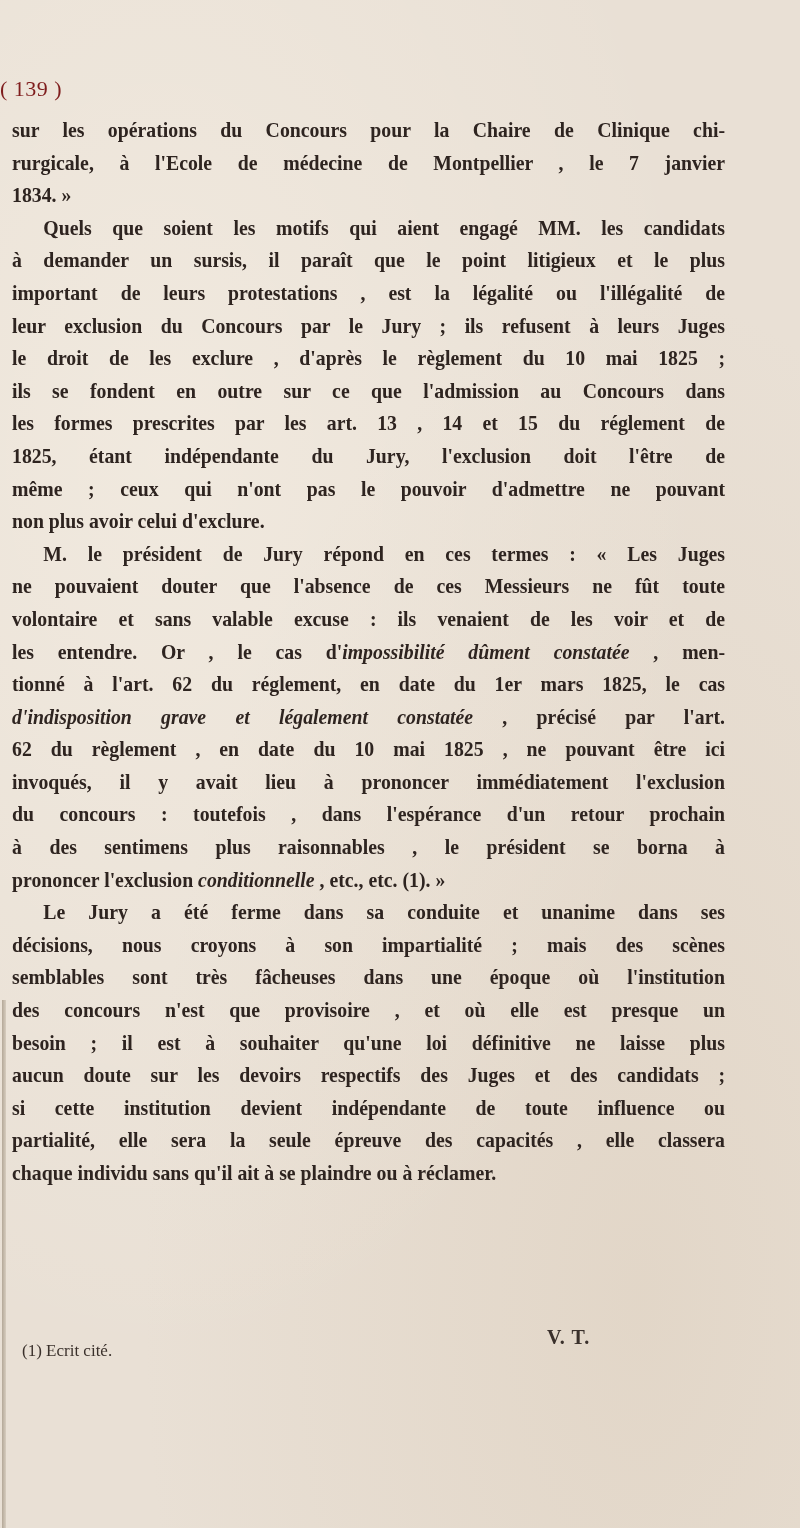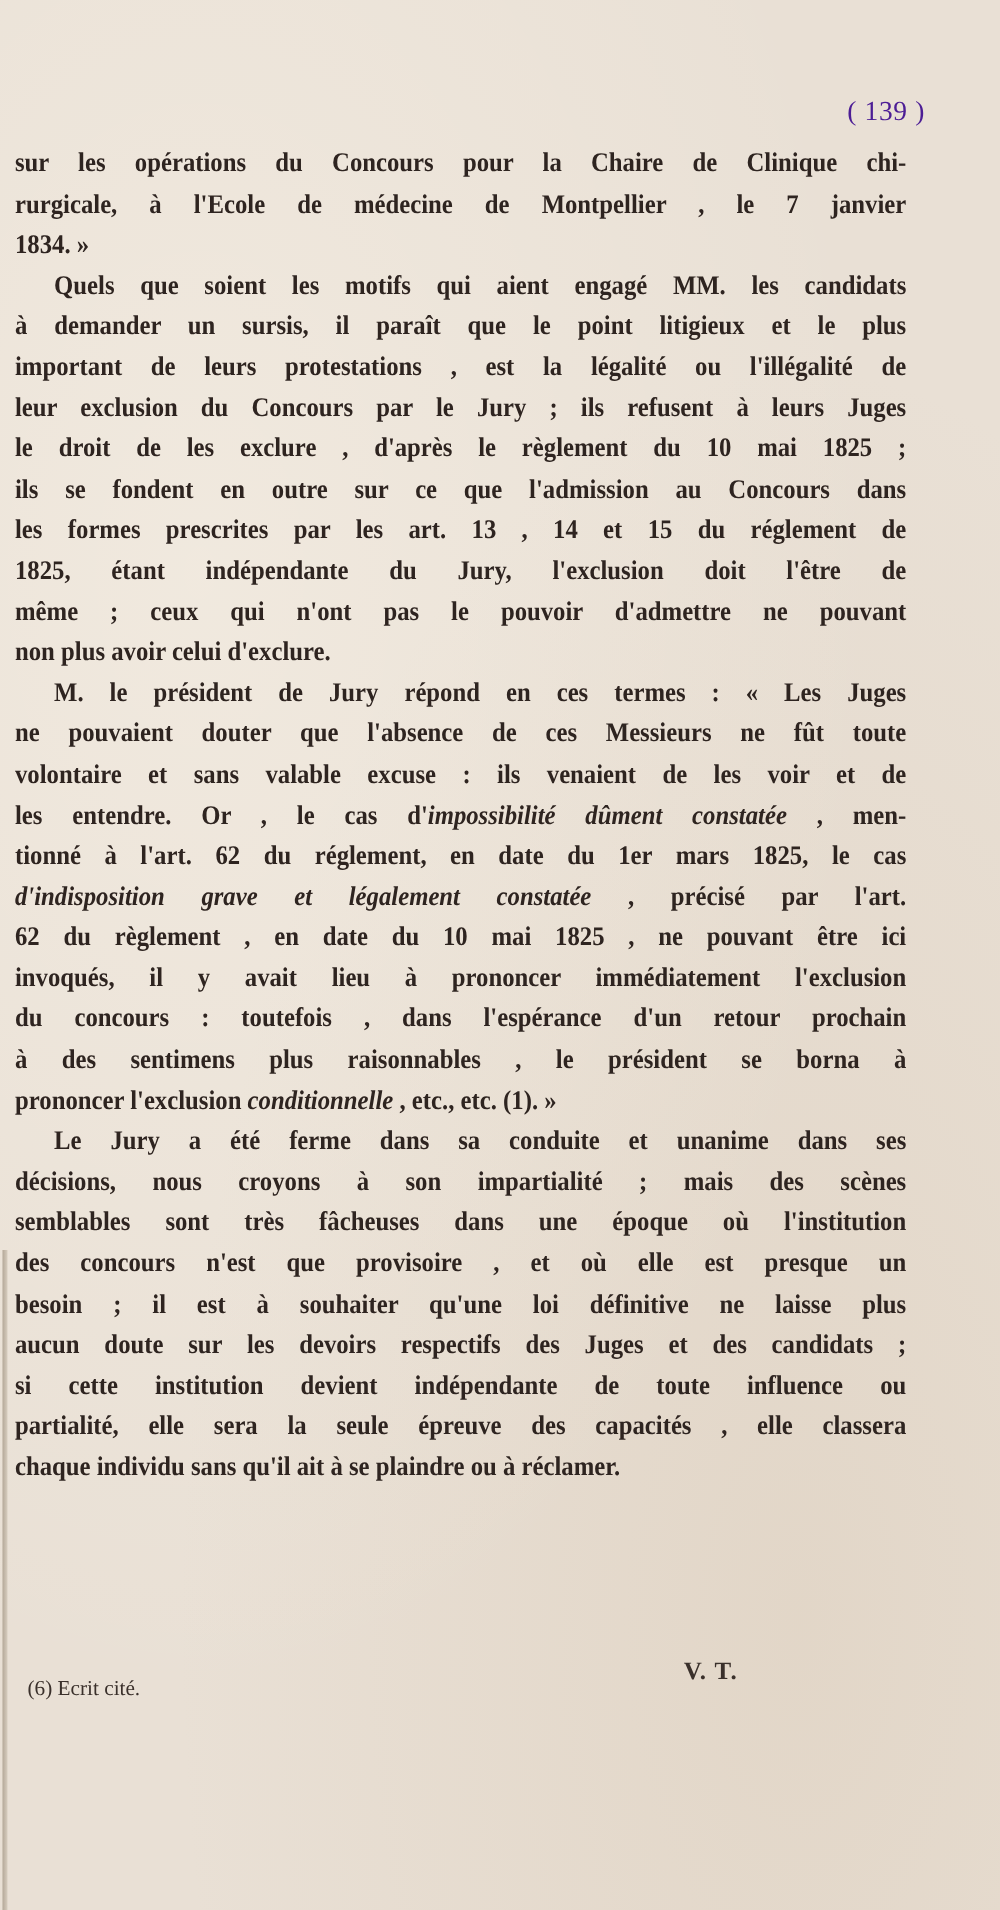--- a/index.html
+++ b/index.html
@@ -24,24 +24,24 @@
       top: 1000px;
       width: 4px;
       height: 528px;
       background: linear-gradient(to right, #b4a898, #d7cdbf);
     }
     .page-number {
       position: absolute;
       top: 76px;
       left: 0;
       width: 740px;
-      text-align: right;
+      text-align: left;
       font-size: 22px;
       letter-spacing: 0.5px;
-      color: #4c1d95;
+      color: #7f1d1d;
     }
     .body-text {
       position: absolute;
       top: 114px;
       left: 12px;
       width: 713px;
       font-weight: bold;
     }
     .line {
       display: block;
@@ -120,13 +120,13 @@
     <span class="line"><span>des concours n'est que provisoire , et où elle est presque un</span></span>
     <span class="line"><span>besoin ; il est à souhaiter qu'une loi définitive ne laisse plus</span></span>
     <span class="line"><span>aucun doute sur les devoirs respectifs des Juges et des candidats ;</span></span>
     <span class="line"><span>si cette institution devient indépendante de toute influence ou</span></span>
     <span class="line"><span>partialité, elle sera la seule épreuve des capacités , elle classera</span></span>
     <span class="line last"><span>chaque individu sans qu'il ait à se plaindre ou à réclamer.</span></span>
   </div>
 
 <div class="signature">V. T.</div>
 
-<div class="footnote" style="top:1341px;">(6) Ecrit cité.</div>
+<div class="footnote" style="top:1341px;">(1) Ecrit cité.</div>
 
 </body></html>

